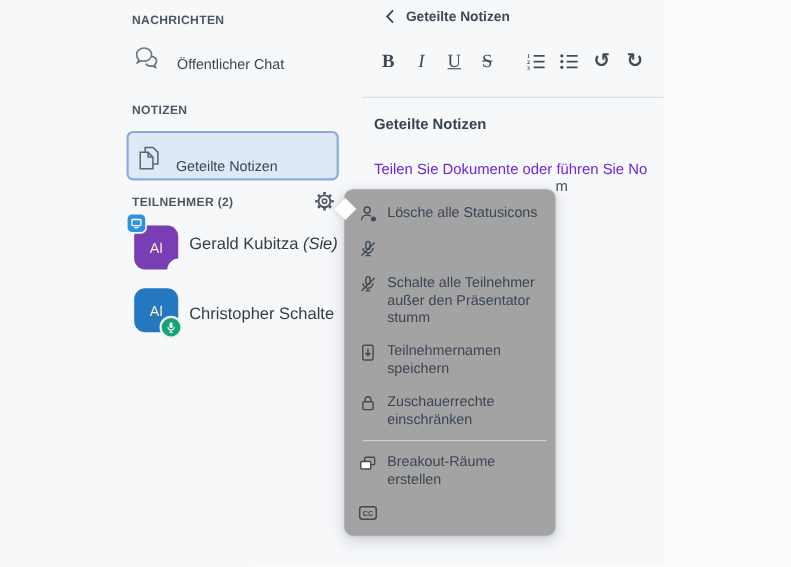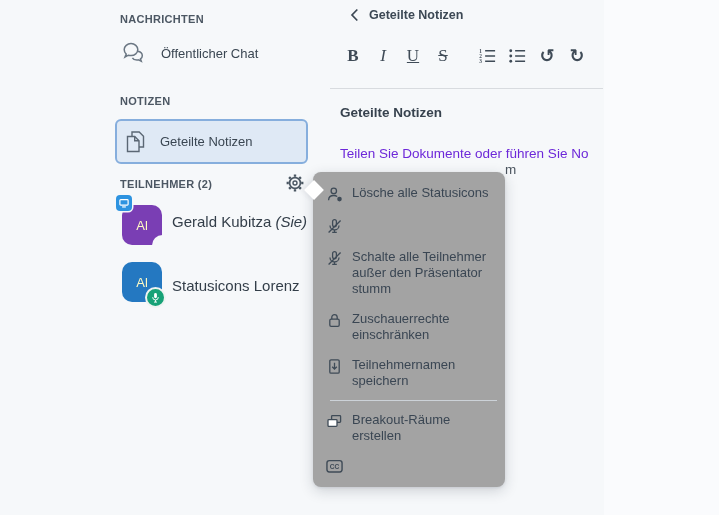--- a/index.html
+++ b/index.html
@@ -10,21 +10,21 @@
     font-family:"Liberation Sans", sans-serif;
     color:#36424e;
   }
   .abs { position:absolute; }
 
   
   .section-header {
     font-size:11px; font-weight:bold; color:#4c5763; letter-spacing:.3px;
   }
   .side-row {
-    position:absolute; left:115px; width:193px; display:flex; align-items:center;
+    position:absolute; left:115px; width:193px; display:flex; align-items:flex-end;
     gap:12px; padding:4px 6px; border-radius:6px; cursor:pointer;
   }
   .side-row .lbl { font-size:13px; color:#3a4652; }
   .notes-selected {
     background:#dfe9f5; border:2px solid #86aedd; height:45px; padding:4px 6px;
   }
   .gear-btn { position:absolute; width:24px; height:24px; display:flex; align-items:center;
     justify-content:center; cursor:pointer; background:none; border:none; }
 
   .participant-row { position:absolute; left:115px; width:205px; height:50px; cursor:pointer; }
@@ -165,21 +165,21 @@
     <div class="badge-mic">
       <svg width="11" height="12" viewBox="0 0 14 15">
         <rect x="5.2" y="1.2" width="3.6" height="6.6" rx="1.8" fill="#fff"></rect>
         <g stroke="#fff" fill="none" stroke-width="1.2">
           <path d="M3.4 6.4a3.6 3.6 0 0 0 7.2 0"></path>
           <path d="M7 10.2v2.3M5.1 12.7h3.8"></path>
         </g>
       </svg>
     </div>
     <div class="p-name" style="top:20px;">
-      <span>Statusicons Lorenz</span>
+      <span>Christopher Schalte</span>
     </div>
   </div>
 
   <button class="back-row">
     <span style="display:flex;">
       <svg width="9" height="14" viewBox="0 0 9 14">
         <path d="M7.3 1.5 2 7l5.3 5.5" fill="none" stroke="#3c4854" stroke-width="1.7"></path>
       </svg>
     </span>
     <span class="back-title">Geteilte Notizen</span>
@@ -262,35 +262,35 @@
           <path d="M8.5 11.9v2.3M6.2 14.4h4.6"></path>
           <path d="M2.6 14.5 14.6 2.5"></path>
         </g>
       </svg>
       <span>Schalte alle Teilnehmer außer den Präsentator stumm</span>
     </div>
 
     <div class="menu-item">
       <svg width="17" height="17" viewBox="0 0 17 17">
         <g fill="none" stroke="#3f4b57" stroke-width="1.3">
+          <rect x="3.8" y="1.8" width="9.4" height="13.4" rx="1.2"></rect>
+          <path d="M8.5 4.8v6M6.2 8.8l2.3 2.3 2.3-2.3"></path>
+        </g>
+      </svg>
+      <span>Teilnehmernamen speichern</span>
+    </div>
+
+    <div class="menu-item">
+      <svg width="17" height="17" viewBox="0 0 17 17">
+        <g fill="none" stroke="#3f4b57" stroke-width="1.3">
           <rect x="3.8" y="7.2" width="9.4" height="7.2" rx="1.3"></rect>
           <path d="M5.8 7.2V5.3a2.7 2.7 0 0 1 5.4 0v1.9"></path>
         </g>
       </svg>
       <span>Zuschauerrechte einschränken</span>
-    </div>
-
-    <div class="menu-item">
-      <svg width="17" height="17" viewBox="0 0 17 17">
-        <g fill="none" stroke="#3f4b57" stroke-width="1.3">
-          <rect x="3.8" y="1.8" width="9.4" height="13.4" rx="1.2"></rect>
-          <path d="M8.5 4.8v6M6.2 8.8l2.3 2.3 2.3-2.3"></path>
-        </g>
-      </svg>
-      <span>Teilnehmernamen speichern</span>
     </div>
 
     <div class="menu-divider"></div>
 
     <div class="menu-item">
       <svg width="17" height="17" viewBox="0 0 17 17">
         <g fill="none" stroke="#3f4b57" stroke-width="1.3">
           <rect x="5.6" y="2.6" width="9" height="6.8" rx="0.8"></rect>
           <rect x="2" y="6.6" width="9" height="6.8" rx="0.8" fill="#ffffff"></rect>
         </g>

